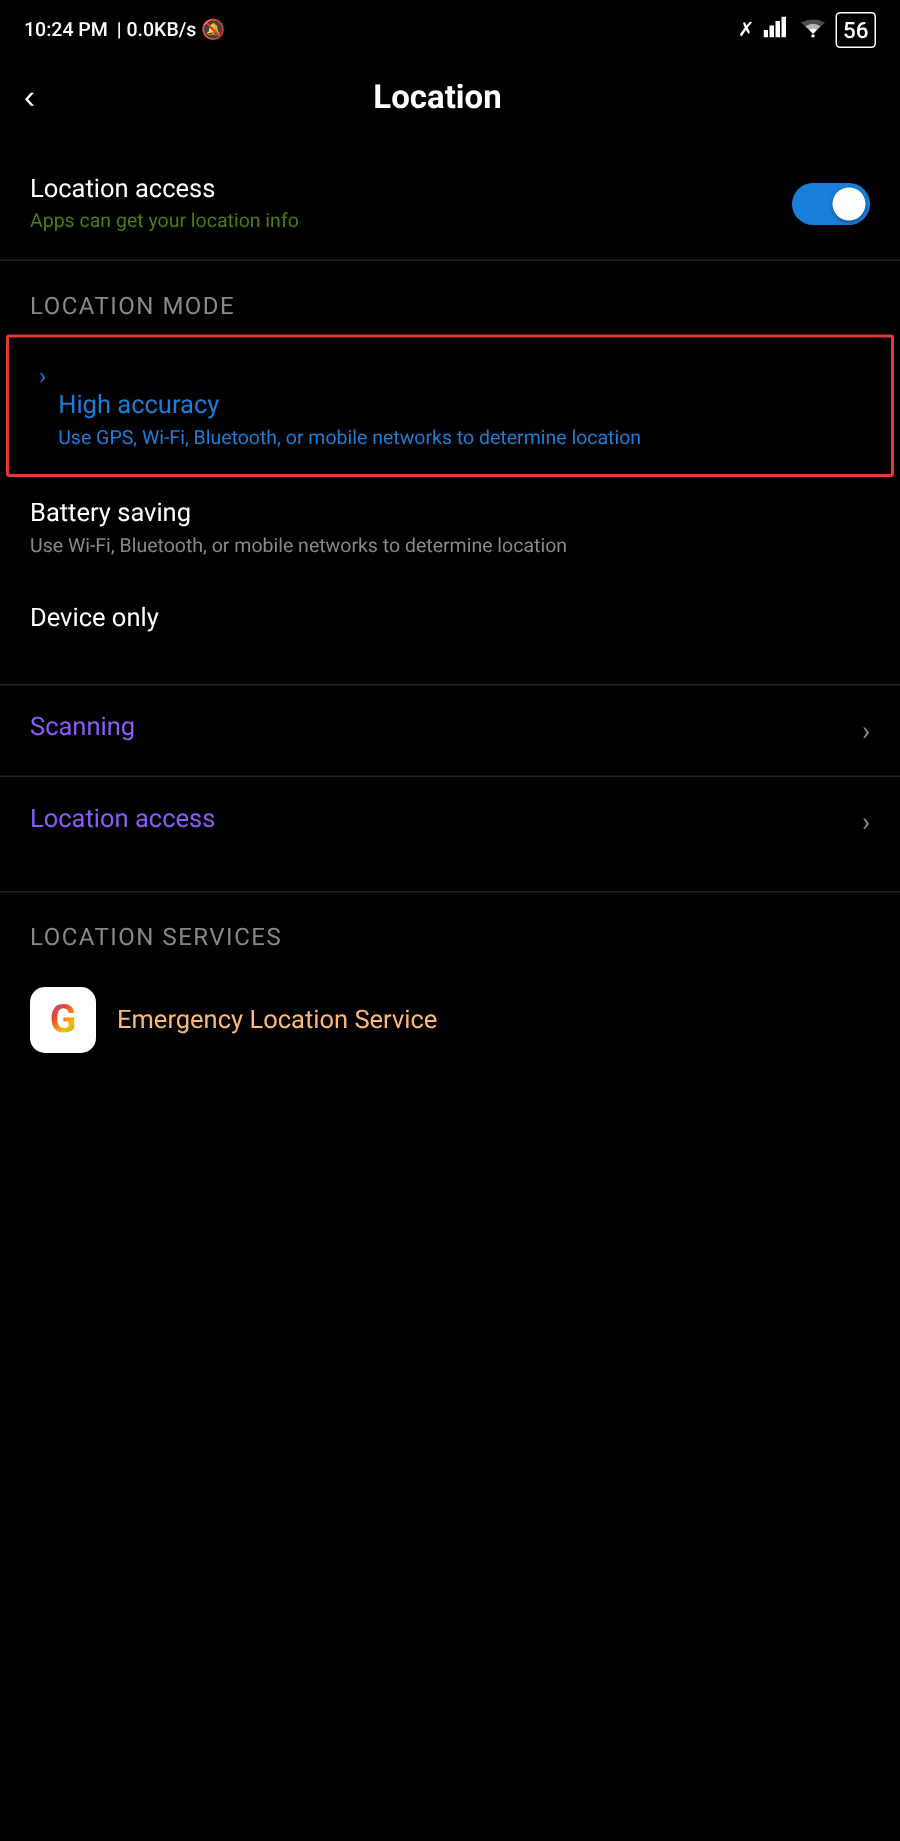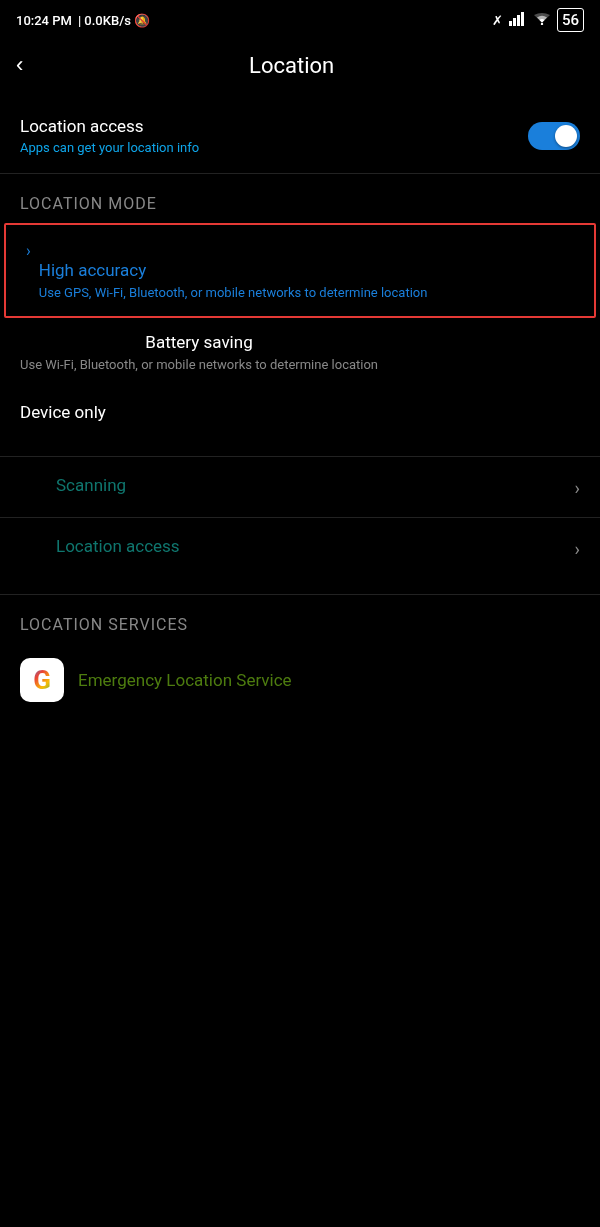--- a/index.html
+++ b/index.html
@@ -44,41 +44,41 @@
       color: #fff;
       cursor: pointer;
       background: none;
       border: none;
       padding: 4px 8px 4px 0;
     }
     .header-title {
       flex: 1;
       text-align: center;
       font-size: 22px;
-      font-weight: normal;
+      font-weight: bold;
       color: #fff;
       margin-right: 32px;
     }
 
     
     .toggle-section {
       padding: 18px 20px 18px 20px;
       display: flex;
       justify-content: space-between;
       align-items: center;
     }
     .toggle-text-group {}
     .toggle-label {
       font-size: 17px;
       color: #fff;
       margin-bottom: 4px;
     }
     .toggle-desc {
       font-size: 13px;
-      color: #0ea5e9;
+      color: #4d7c0f;
     }
 
     
     .toggle-switch {
       width: 52px;
       height: 28px;
       border-radius: 14px;
       background: #1a7fdb;
       position: relative;
       cursor: pointer;
@@ -130,42 +130,41 @@
       font-size: 16px;
       margin-top: 2px;
       flex-shrink: 0;
     }
     .mode-content {}
     .mode-title {
       font-size: 17px;
       margin-bottom: 4px;
     }
     .mode-title.blue { color: #1a7fdb; margin-top: 21px; }
-    .mode-title.white { color: #fff; text-align: center; }
+    .mode-title.white { color: #fff; }
     .mode-desc {
       font-size: 13px;
       color: #888;
       line-height: 1.4;
     }
     .mode-desc.blue { color: #1a7fdb; }
 
     
     .nav-item {
       display: flex;
       align-items: center;
       justify-content: space-between;
       padding: 18px 20px;
       cursor: pointer;
     }
     .nav-item-content {}
     .nav-item-title {
       font-size: 17px;
-      color: #0f766e;
+      color: #8b5cf6;
       margin-bottom: 4px;
-      margin-left: 36px;
     }
     .nav-item-desc {
       font-size: 13px;
       color: #888;
     }
     .nav-chevron {
       color: #888;
       font-size: 18px;
       flex-shrink: 0;
     }
@@ -191,21 +190,21 @@
     .google-g {
       font-size: 26px;
       font-weight: bold;
       background: linear-gradient(135deg, #4285F4 0%, #EA4335 33%, #FBBC05 66%, #34A853 100%);
       -webkit-background-clip: text;
       -webkit-text-fill-color: transparent;
       background-clip: text;
     }
     .service-title {
       font-size: 17px;
-      color: #4d7c0f;
+      color: #fdba74;
     }
   </style>
 </head>
 <body>
 
 <div class="status-bar">
   <div class="status-left">
     <span>10:24 PM</span>
     <span>| <span>0.0KB/s</span> 🔕</span>
   </div>

